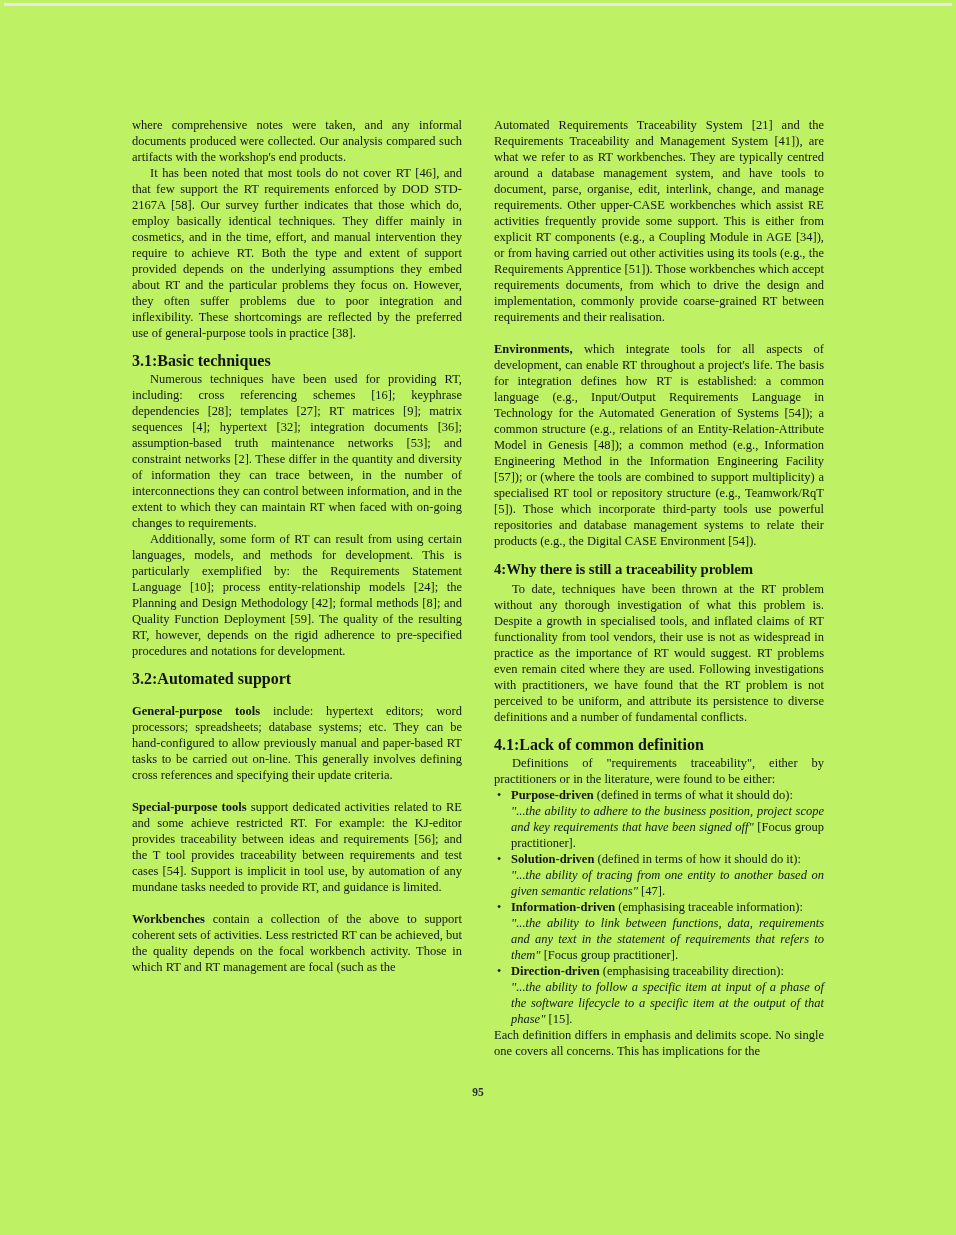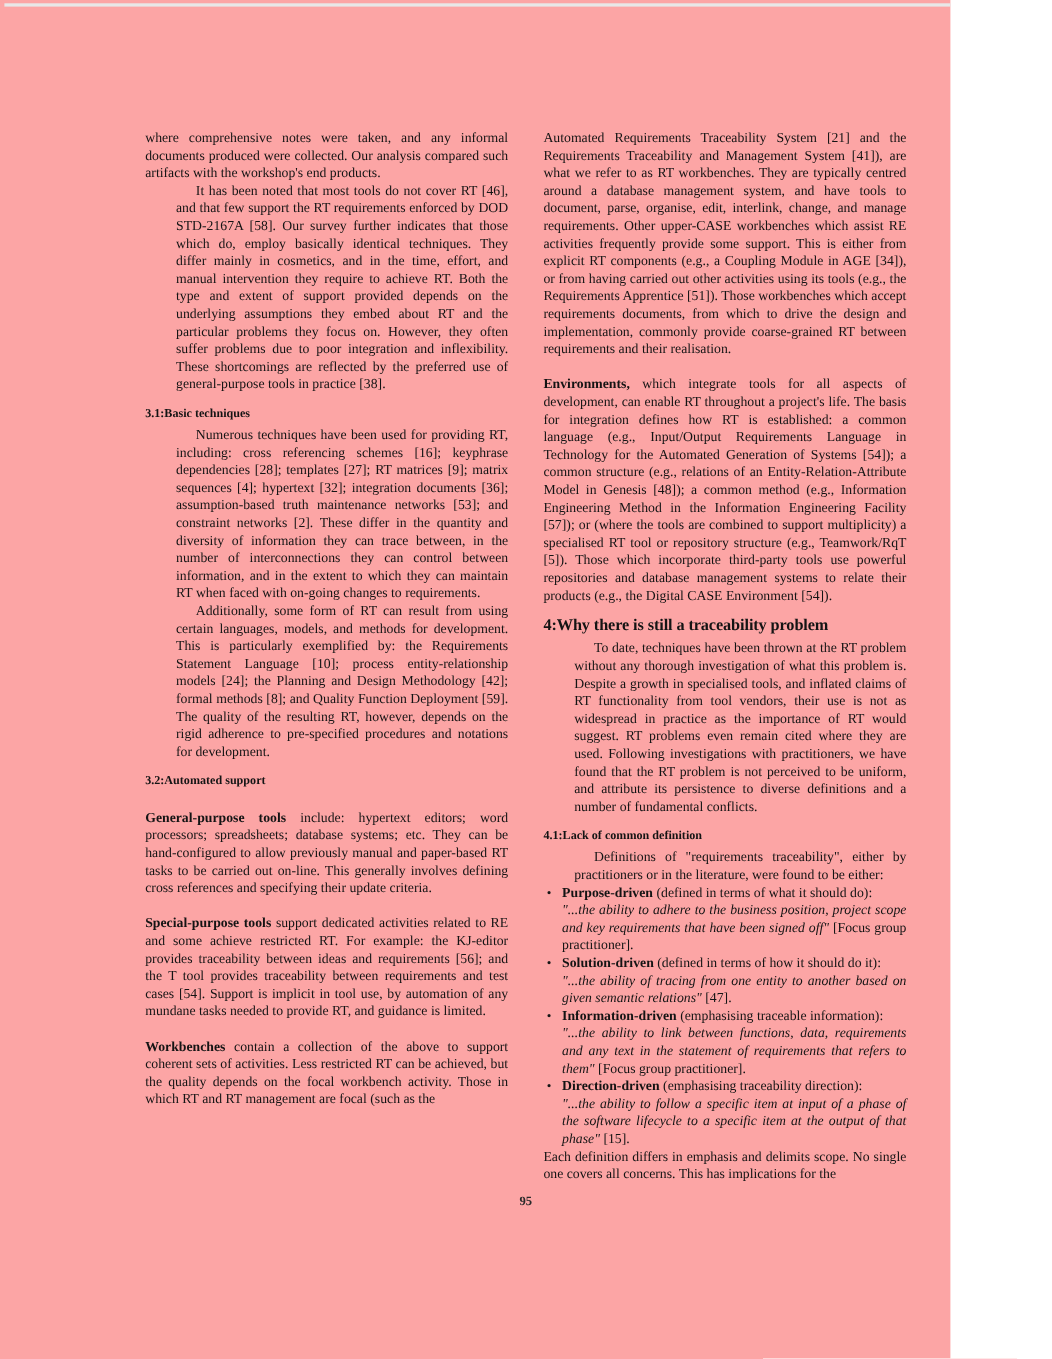--- a/index.html
+++ b/index.html
@@ -2,23 +2,23 @@
 <html><head>
 <meta charset="utf-8">
 <style>
   html, body {
     margin: 0;
     padding: 0;
     background: #ffffff;
   }
   .page {
     position: relative;
-    width: 864px;
+    width: 956px;
     height: 1235px;
-    background: #fca5a5;
+    background: #bef264;
     font-family: "Liberation Serif", serif;
     color: #141414;
     overflow: hidden;
   }
   .scan-edge {
     position: absolute;
     top: 3px;
     left: 4px;
     width: 948px;
     height: 3px;
@@ -35,32 +35,32 @@
     gap: 32px;
   }
   .col {
     width: 330px;
     font-size: 12.5px;
     line-height: 16px;
     text-align: justify;
     -webkit-hyphens: none;
   }
   p { margin: 0; }
-  p.indent { text-indent: 18px; margin-left: 28px; }
+  p.indent { text-indent: 18px; }
   p.block { margin-top: 16px; }
   h2 {
     font-size: 14.8px;
     line-height: 18px;
     font-weight: bold;
     margin: 11px 0 3px 0;
     text-align: left;
     letter-spacing: -0.1px;
   }
   h3 {
-    font-size: 11px;
+    font-size: 16px;
     line-height: 17px;
     font-weight: bold;
     margin: 11px 0 2px 0;
     text-align: left;
   }
   .b { font-weight: bold; }
   .quote { font-style: italic; }
   ul.defs {
     margin: 0;
     padding: 0 0 0 17px;

